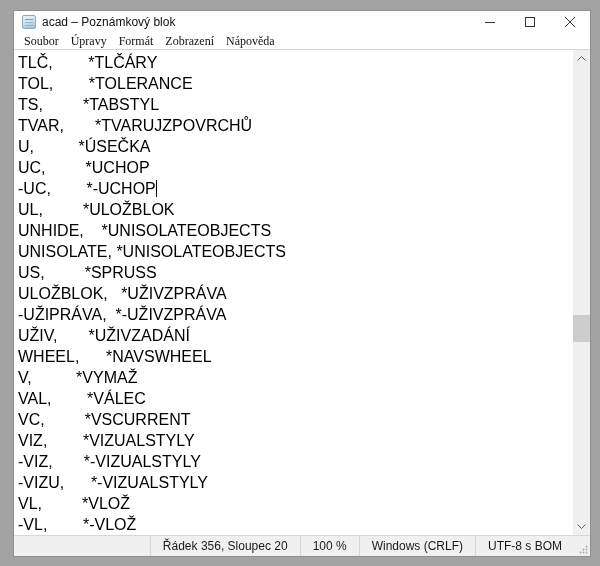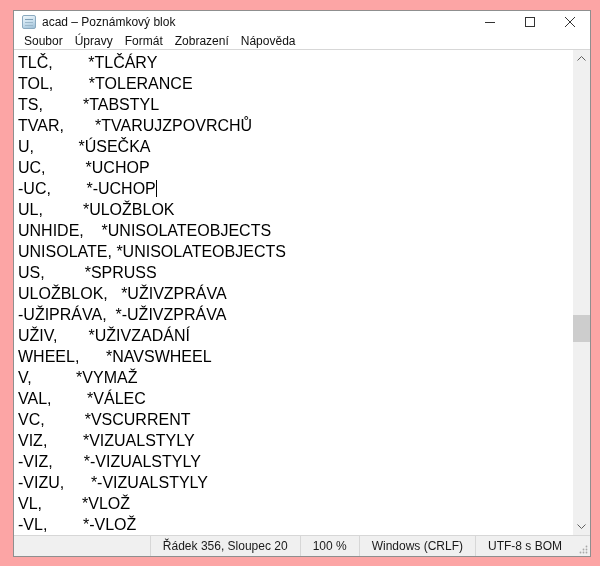--- a/index.html
+++ b/index.html
@@ -1,19 +1,19 @@
 <!DOCTYPE html>
 <html><head>
 <meta charset="utf-8">
 <style>
   * { margin: 0; padding: 0; box-sizing: border-box; }
   html, body { width: 600px; height: 566px; background: #000; overflow: hidden; }
   body { font-family: "Liberation Sans", sans-serif; }
 
-  .stage { position: relative; width: 600px; height: 566px; background: #fca5a5; padding-left: 40px; }
+  .stage { position: relative; width: 600px; height: 566px; background: #a3a3a3; padding-left: 40px; }
 
   .window {
     position: absolute; left: 13px; top: 10px; width: 578px; height: 547px;
     background: #fff; border: 1px solid #8f8f8f;
     display: flex; flex-direction: column;
   }
 
   
   .titlebar {
     height: 22px; background: #fff; display: flex; align-items: center;
@@ -34,21 +34,21 @@
     width: 40px; height: 100%; display: flex; align-items: center; justify-content: center;
     background: transparent;
   }
   .caption-btn svg { display: block; }
 
   
   .menubar {
     height: 17px; background: #fff; display: flex; align-items: center;
     padding-left: 4px; flex: 0 0 auto; border-bottom: 1px solid #d7d7d7;
   }
-  .menu-item { font-size: 12px; color: #101010; padding: 1px 6px; white-space: nowrap; }
+  .menu-item { font-size: 12px; color: #101010; padding: 1px 6px; white-space: nowrap; font-family: Liberation Serif, serif; }
 
   
   .editor { position: relative; flex: 1 1 auto; background: #fff; overflow: hidden; display: flex; }
   .text-pane { flex: 1 1 auto; padding: 2px 0 0 4px; overflow: hidden; }
   .line {
     font-family: Liberation Sans, sans-serif;
     font-size: 16px; line-height: 21px; color: #000; white-space: pre;
   }
   .caret {
     display: inline-block; width: 1px; height: 17px; background: #000;

